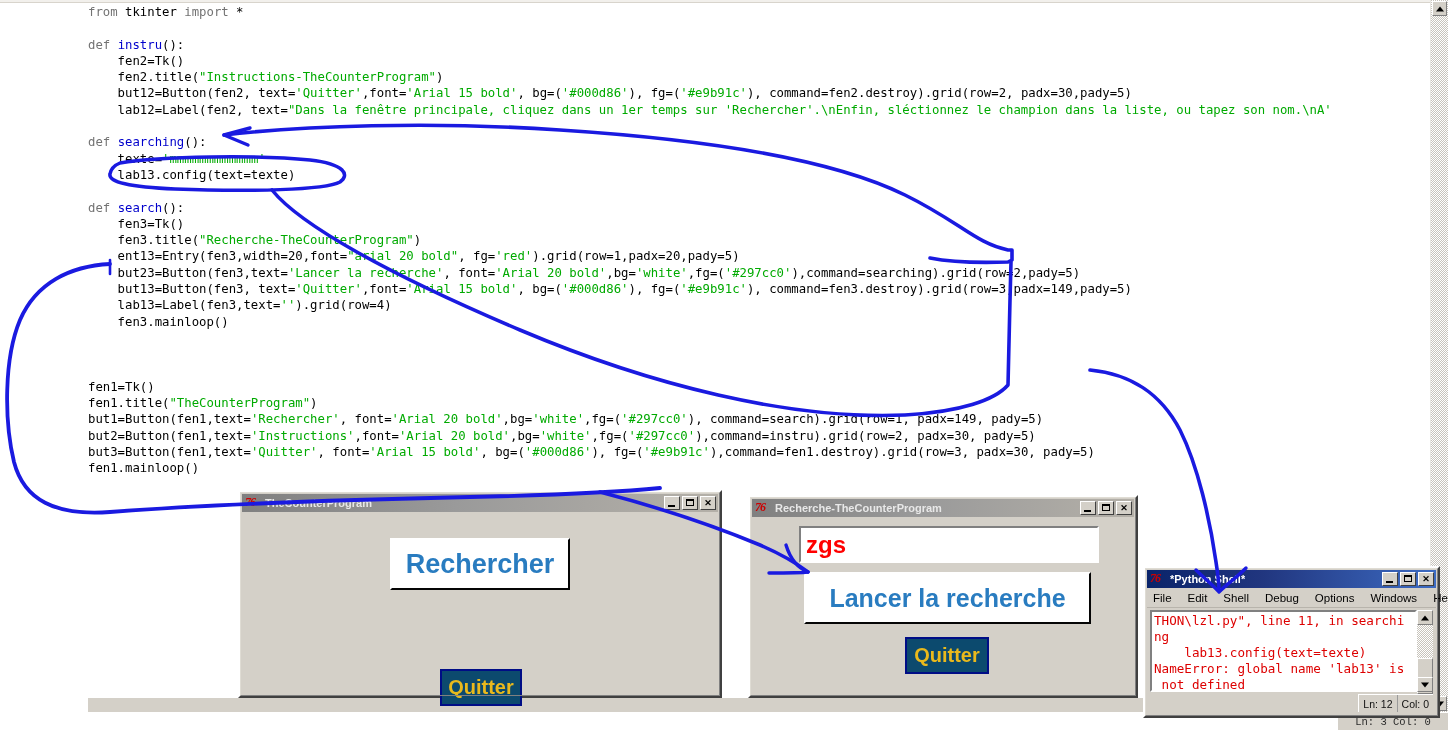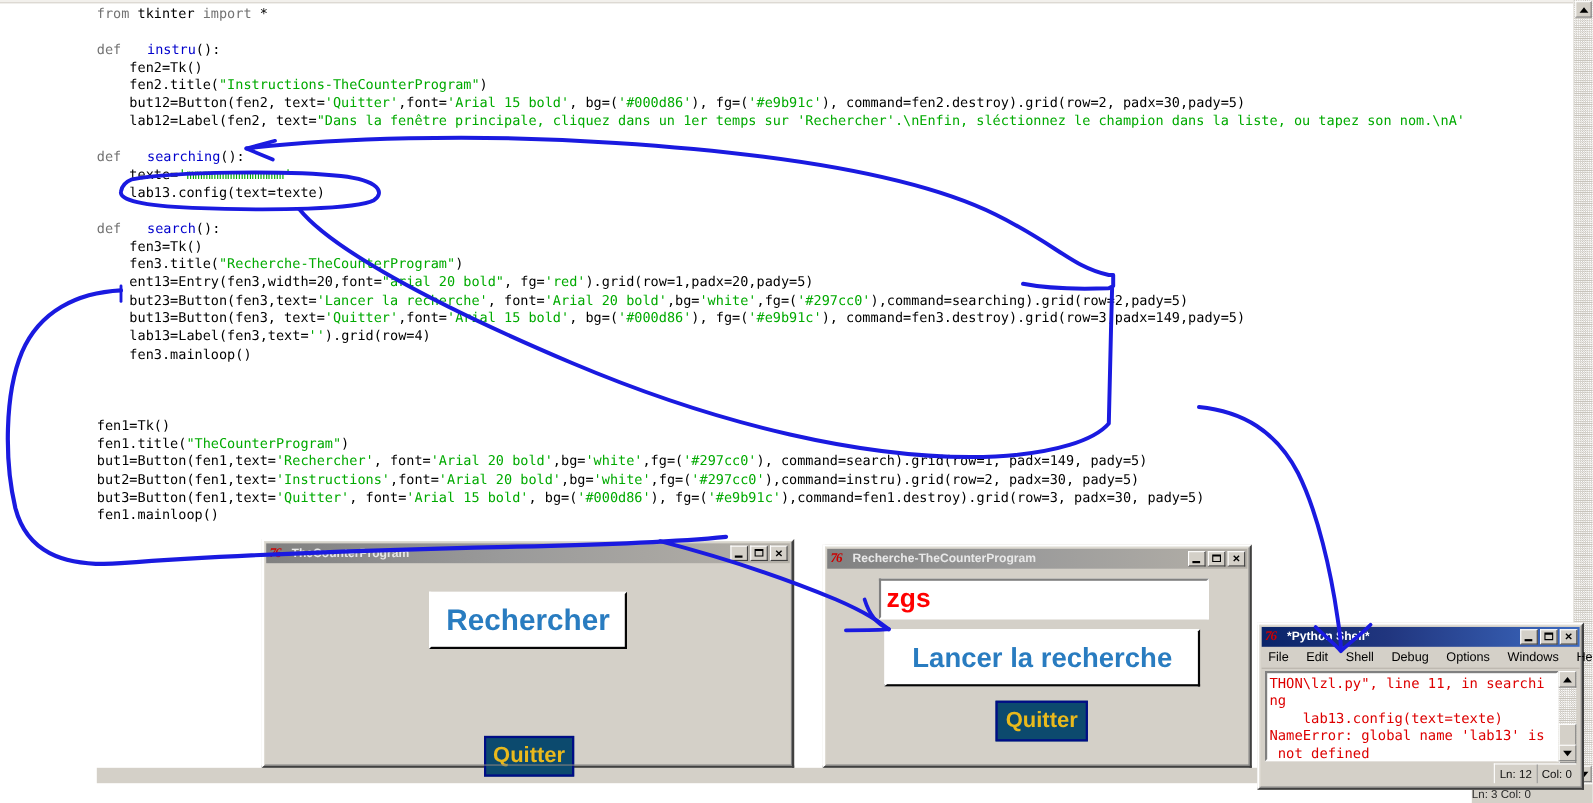--- a/index.html
+++ b/index.html
@@ -41,21 +41,21 @@
     line-height: 16.3px;
     white-space: pre;
     color: #000000;
   }
   .code-line {
     height: 16.3px;
     padding-left: 88px;
     white-space: pre;
   }
   .kw  { color: #737373; }
-  .fn  { color: #0000cc; margin-left: 16px; }
+  .fn  { color: #0000cc; }
   .str { color: #00aa00; }
 
   
   .vscroll {
     position: absolute;
     right: 0; top: 0;
     width: 17px;
     height: 712px;
     background:
       repeating-conic-gradient(#ffffff 0% 25%, #c8c4bc 0% 50%) 0 0/2px 2px;
@@ -100,24 +100,24 @@
   }
   .editor-status {
     position: absolute;
     right: 0; bottom: 0;
     width: 110px; height: 18px;
     background: #d4d0c8;
     border-top: 1px solid #ffffff;
     font-size: 10.5px;
     color: #2a2a2a;
     line-height: 18px;
-    text-align: left;
+    text-align: center;
     padding-right: 0;
     box-sizing: border-box;
-    font-family: Liberation Sans, sans-serif;
+    font-family: Liberation Mono, monospace;
   }
 
   
   .win {
     position: absolute;
     background: #d4d0c8;
     border-top: 2px solid #ffffff;
     border-left: 2px solid #ffffff;
     border-right: 2px solid #404040;
     border-bottom: 2px solid #404040;

